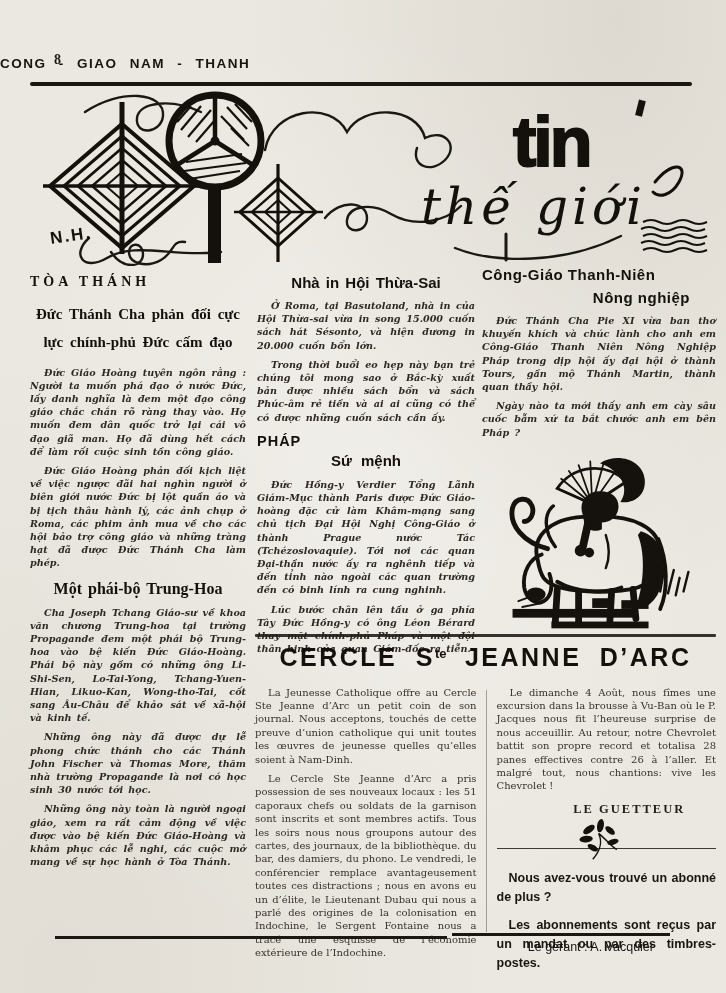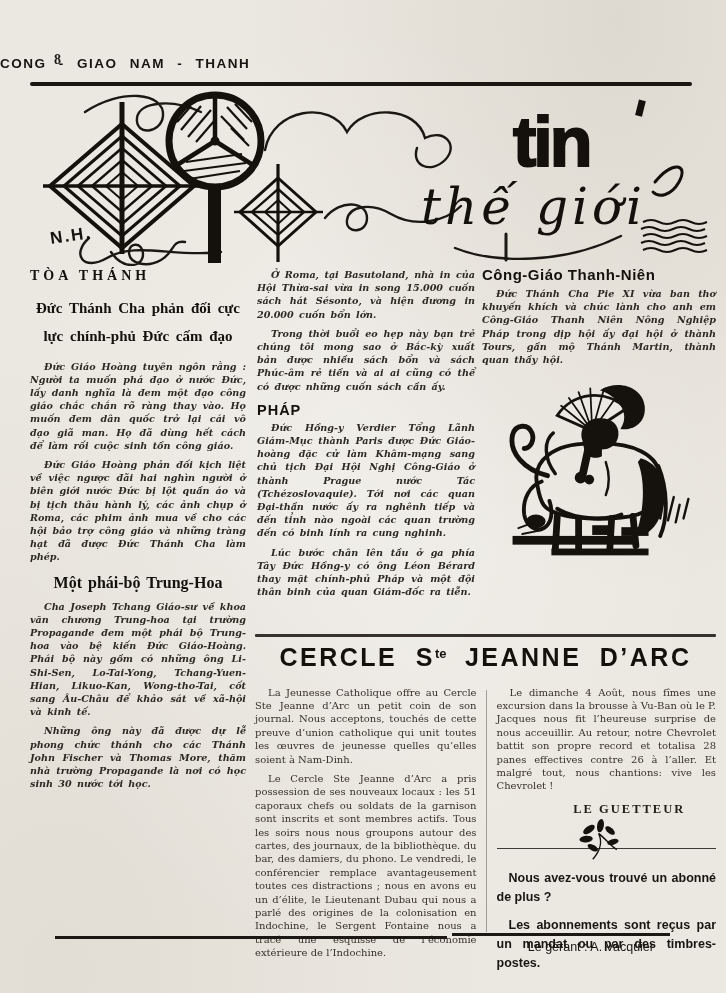--- a/index.html
+++ b/index.html
@@ -14,21 +14,21 @@
     font-family:"Liberation Sans",sans-serif;
     color:#1e1b17;
   }
   
   .pagenum{position:absolute;left:54px;top:52px;font-family:"Liberation Serif",serif;font-weight:bold;font-size:14px;}
   .paper-title{position:absolute;left:0;right:0;top:56px;text-align:left;font-weight:bold;font-size:13.5px;letter-spacing:1.5px;word-spacing:7px;color:#171411;}
   .header-rule{position:absolute;left:30px;top:82px;width:662px;height:3.5px;background:#1a1713;border-radius:2px;}
   
   .masthead{position:absolute;left:25px;top:86px;width:690px;height:180px;}
   
-  .col{position:absolute;top:268px;}
+  .col{position:absolute;top:274px;}
   #col1{left:30px;width:216px;}
   #col2{left:257px;width:218px;}
   #col3{left:482px;width:234px;top:266px;}
   .vn{
     font-family:"DejaVu Serif",serif;font-style:italic;font-weight:bold;
     font-size:9.6px;line-height:13.2px;text-align:justify;text-indent:14px;
     margin:0 0 6px;color:#2c2822;word-spacing:2px;
   }
   .kicker{font-family:"Liberation Serif",serif;font-weight:bold;font-size:14px;letter-spacing:4px;margin:0 0 11px;color:#14110d;}
   .headline{font-family:"Liberation Serif",serif;font-weight:bold;font-size:15px;line-height:1.85;text-align:center;margin:0 0 9px;word-spacing:3px;color:#14110d;}
@@ -146,33 +146,38 @@
   </svg>
 
   <div class="col" id="col1">
     <div class="kicker">TÒA THÁNH</div>
     <div class="headline">Đức Thánh Cha phản đối cực lực chính-phủ Đức cấm đạo</div>
     <p class="vn">Đức Giáo Hoàng tuyên ngôn rằng : Người ta muốn phá đạo ở nước Đức, lấy danh nghĩa là đem một đạo công giáo chắc chắn rõ ràng thay vào. Họ muốn đem dân quốc trở lại cái vô đạo giã man. Họ đã dùng hết cách để làm rối cuộc sinh tồn công giáo.</p>
     <p class="vn">Đức Giáo Hoàng phản đối kịch liệt về việc ngược đãi hai nghìn người ở biên giới nước Đức bị lột quần áo và bị tịch thâu hành lý, các ảnh chụp ở Roma, các phim ảnh mua về cho các hội bảo trợ công giáo và những tràng hạt đã được Đức Thánh Cha làm phép.</p>
     <div class="h-center-serif">Một phái-bộ Trung-Hoa</div>
     <p class="vn">Cha Joseph Tchang Giáo-sư về khoa văn chương Trung-hoa tại trường Propagande đem một phái bộ Trung-hoa vào bệ kiến Đức Giáo-Hoàng. Phái bộ này gồm có những ông Li-Shi-Sen, Lo-Tai-Yong, Tchang-Yuen-Hian, Likuo-Kan, Wong-tho-Tai, cốt sang Âu-Châu để khảo sát về xã-hội và kinh tế.</p>
     <p class="vn">Những ông này đã được dự lễ phong chức thánh cho các Thánh John Fischer và Thomas More, thăm nhà trường Propagande là nơi có học sinh 30 nước tới học.</p>
+    <p class="vn">Những ông này toàn là người ngoại giáo, xem ra rất cảm động về việc được vào bệ kiến Đức Giáo-Hoàng và khâm phục các lễ nghi, các cuộc mở mang về sự học hành ở Tòa Thánh.</p>
   </div>
 
   <div class="col" id="col2">
+    <div class="h-sans-center">Nhà in Hội Thừa-Sai</div>
     <p class="vn">Ở Roma, tại Basutoland, nhà in của Hội Thừa-sai vừa in song 15.000 cuốn sách hát Sésonto, và hiện đương in 20.000 cuốn bổn lớn.</p>
     <p class="vn">Trong thời buổi eo hẹp này bạn trẻ chúng tôi mong sao ở Bắc-kỳ xuất bản được nhiều sách bổn và sách Phúc-âm rẻ tiền và ai ai cũng có thể có được những cuốn sách cần ấy.</p>
     <div class="country">PHÁP</div>
+    <div class="mission">Sứ mệnh</div>
     <p class="vn">Đức Hồng-y Verdier Tổng Lãnh Giám-Mục thành Paris được Đức Giáo-hoàng đặc cử làm Khâm-mạng sang chủ tịch Đại Hội Nghị Công-Giáo ở thành Prague nước Tác (Tchézoslovaquie). Tới nơi các quan Đại-thần nước ấy ra nghênh tiếp và đến tỉnh nào ngoài các quan trường đến có binh lính ra cung nghinh.</p>
     <p class="vn">Lúc bước chân lên tầu ở ga phía Tây Đức Hồng-y có ông Léon Bérard thay mặt chính-phủ Pháp và một đội thân binh của quan Giám-đốc ra tiễn.</p>
   </div>
 
   <div class="col" id="col3">
     <div class="h-sans-left">Công-Giáo Thanh-Niên</div>
+    <div class="subhead-right">Nông nghiệp</div>
     <p class="vn">Đức Thánh Cha Pie XI vừa ban thơ khuyến khích và chúc lành cho anh em Công-Giáo Thanh Niên Nông Nghiệp Pháp trong dịp hội ấy đại hội ở thành Tours, gần mộ Thánh Martin, thành quan thầy hội.</p>
+    <p class="vn">Ngày nào ta mới thấy anh em cày sâu cuốc bẫm xứ ta bắt chước anh em bên Pháp ?</p>
 
     <svg class="buffalo" width="204" height="186" viewBox="0 0 210 190" xmlns="http://www.w3.org/2000/svg">
       <g stroke="#15120e" stroke-linecap="round" fill="none">
 
         <path d="M 62,44 A 46,46 0 0 1 133,37 L 98,60 Z" stroke-width="3" fill="#ebe8e1"></path>
         <g stroke-width="1.8">
           <path d="M 98,60 L 62,44"></path>
             <path d="M 98,60 L 66,34"></path>
             <path d="M 98,60 L 74,26"></path>
           <path d="M 98,60 L 84,20"></path>

